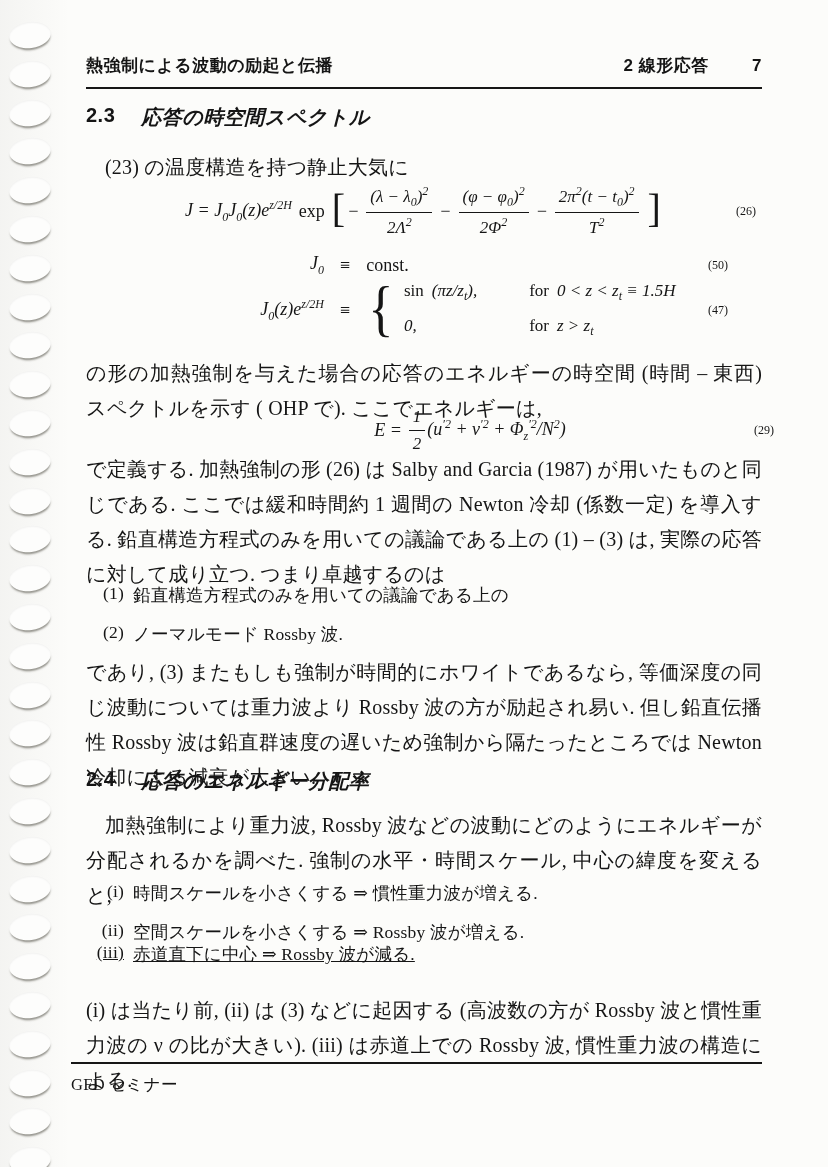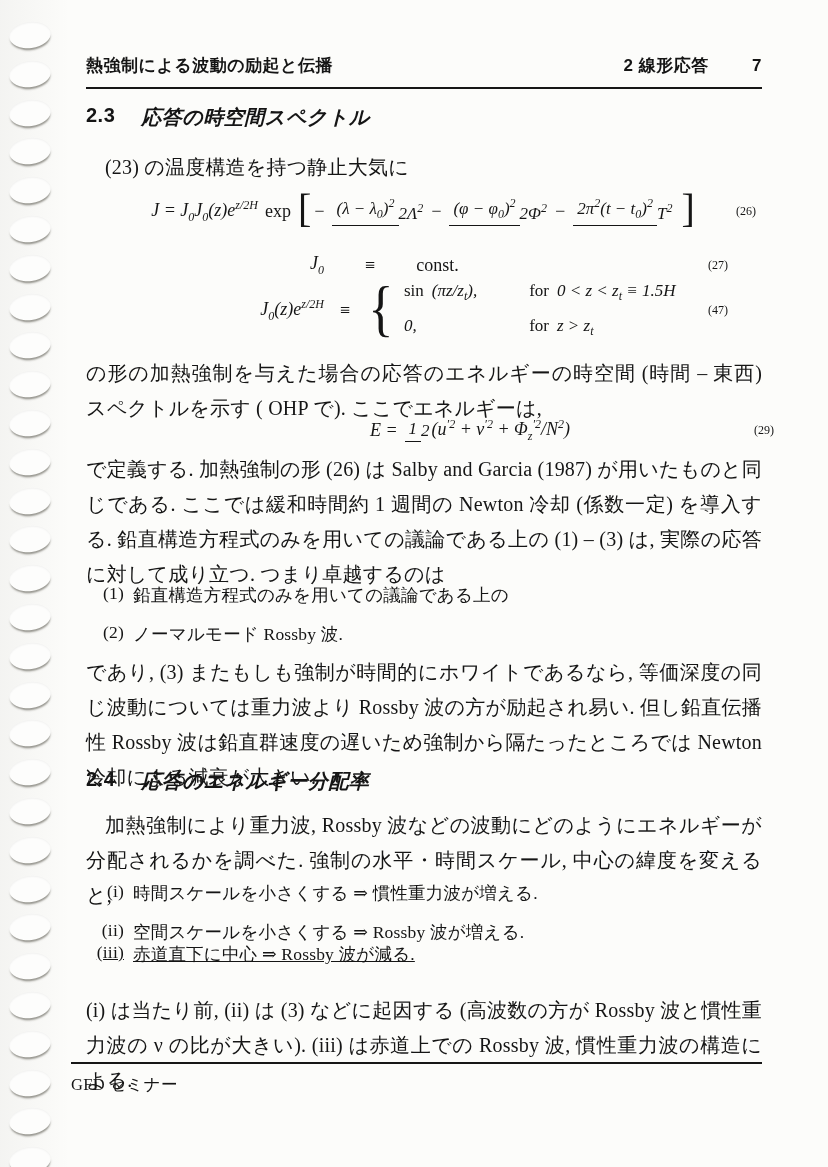--- a/index.html
+++ b/index.html
@@ -54,30 +54,30 @@
   .li-text{margin-left:9px;}
   .li1{top:583px;}.li2{top:622px;}
   .ri1{top:881px;}.ri2{top:920px;}.ri3{top:942px;text-decoration:underline;}
   
   .eq{font-size:18px;font-style:italic;display:flex;align-items:center;}
   .eq sup{font-size:12px;}
   .eq sub{font-size:12px;}
   .rm{font-style:normal;}
   .sp{margin:0 5px 0 7px;}
   .tag{position:absolute;right:34px;top:50%;transform:translateY(-50%);font-style:normal;font-size:12px;}
-  .frac{display:inline-flex;align-items:center;margin:0 7px;font-size:17px;line-height:1.25;}
+  .frac{display:inline-flex;flex-direction:column;align-items:center;margin:0 7px;font-size:17px;line-height:1.25;}
   .frac .num{padding:0 4px 2px;border-bottom:1.4px solid #151515;white-space:nowrap;}
   .frac .den{padding-top:2px;white-space:nowrap;}
   .delim{font-style:normal;font-size:40px;font-weight:300;line-height:0;padding:0 2px;transform:translateY(-2px);}
   .eq26{top:178px;height:66px;justify-content:center;padding-right:28px;}
   .eq29{top:404px;height:52px;justify-content:center;padding-left:46px;}
   .eq29 .frac{margin:0 2px 0 7px;}
   .eqrow .lhs{display:inline-block;width:238px;text-align:right;white-space:nowrap;}
   .eqrow .rel{margin:0 16px;font-style:normal;}
-  .eq27{top:252px;height:26px;gap:25px;}
+  .eq27{top:252px;height:26px;}
   .eq28{top:276px;height:68px;}
   .cases{display:flex;align-items:center;}
   .brace{font-style:normal;font-size:62px;font-weight:300;line-height:0;transform:scaleX(0.85) translateY(-2px);}
   .case-grid{display:grid;grid-template-columns:max-content max-content;column-gap:52px;row-gap:11px;margin-left:8px;font-size:17px;text-align:left;}
   .case-grid .rm{margin-right:8px;}
   
   .footer{
     position:absolute;left:71px;width:691px;top:1062px;
     border-top:2px solid #161616;padding-top:10px;
     display:flex;justify-content:space-between;font-size:16.5px;letter-spacing:0.3px;
@@ -155,21 +155,21 @@
     <span class="den">T<sup>2</sup></span>
   </span>
   <span class="delim">]</span>
   <span class="tag">(26)</span>
 </div>
 
 <div class="blk eq eqrow eq27">
   <span class="lhs">J<sub>0</sub></span>
   <span class="rel">≡</span>
   <span class="rm">const.</span>
-  <span class="tag">(27)</span>
+  <span class="tag">(50)</span>
 </div>
 
 <div class="blk eq eqrow eq28">
   <span class="lhs">J<sub>0</sub>(z)e<sup>z/2H</sup></span>
   <span class="rel">≡</span>
   <span class="cases">
     <span class="brace">{</span>
     <span class="case-grid">
       <span><span class="rm">sin</span><span>(πz/z<sub>t</sub>),</span></span>
       <span><span class="rm">for</span><span>0 &lt; z &lt; z<sub>t</sub> ≡ 1.5H</span></span>

